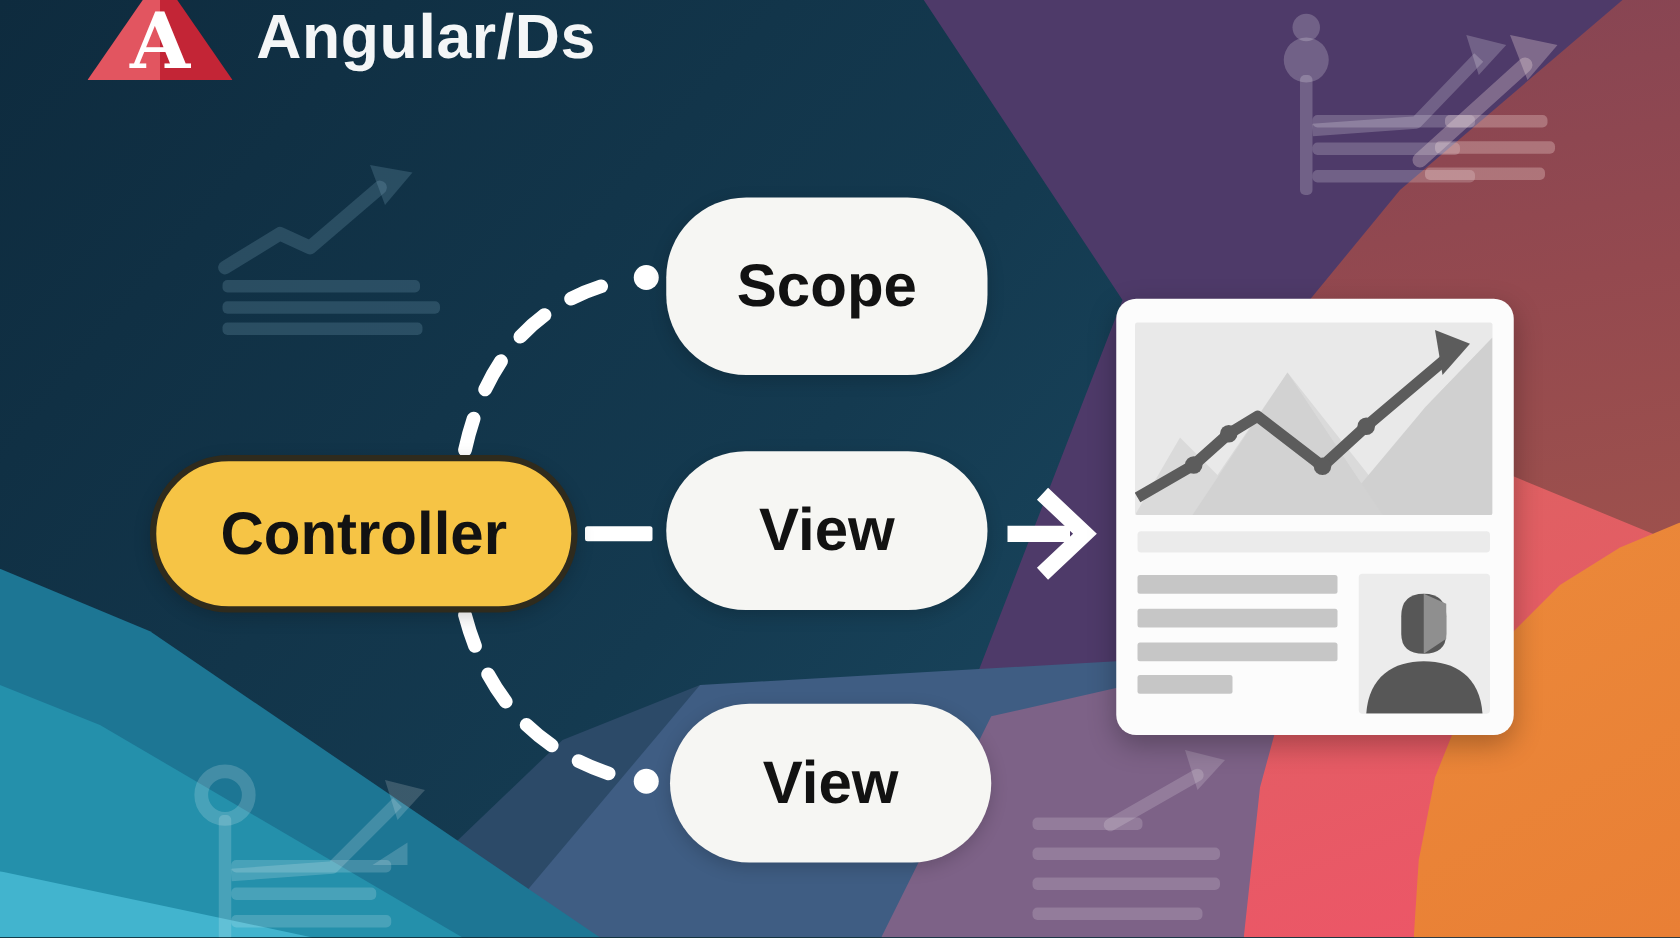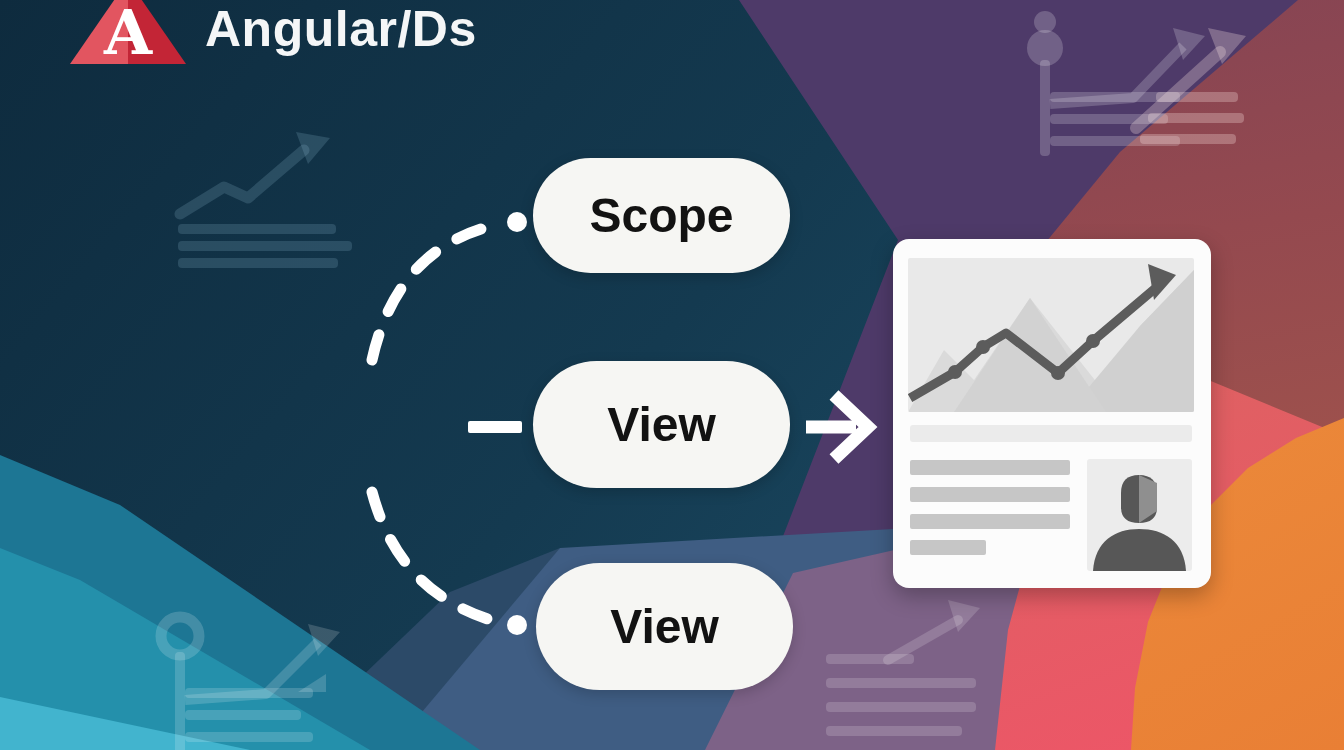--- a/index.html
+++ b/index.html
@@ -33,21 +33,21 @@
   .pill{
     position:absolute;display:flex;align-items:center;justify-content:center;
     background:var(--pill-white,#f6f6f3);border-radius:64px;
     color:#121212;font-size:48px;font-weight:700;
     box-shadow:0 4px 14px rgba(0,0,0,0.18);
   }
   .pill-controller{
     left:120px;top:364px;width:342px;height:126px;border-radius:63px;
     background:var(--controller-yellow,#f6c445);border:5px solid #2f2b1d;
   }
-  .pill-scope{left:533px;top:158px;width:257px;height:115px;}
+  .pill-scope{left:533px;top:158px;width:257px;height:142px;}
   .pill-view-top{left:533px;top:361px;width:257px;height:127px;}
   .pill-view-bottom{left:536px;top:563px;width:257px;height:127px;}
 
   .card{
     position:absolute;left:893px;top:239px;width:318px;height:349px;
     background:var(--card-white,#fcfcfc);border-radius:16px;
     box-shadow:0 8px 22px rgba(0,0,0,0.28);
   }
   .card .chartbox{position:absolute;left:15px;top:19px;width:286px;height:154px;background:#e9e9e9;border-radius:2px;overflow:hidden;}
   .card .bar{position:absolute;background:#c6c6c6;border-radius:2px;}
@@ -147,20 +147,23 @@
     </g>
     <circle cx="517" cy="222" r="10" fill="#ffffff"></circle>
     <circle cx="517" cy="625" r="10" fill="#ffffff"></circle>
     <rect x="468" y="421" width="54" height="12" rx="2" fill="#ffffff"></rect>
     <g stroke="#ffffff" stroke-width="13" fill="none">
       <line x1="806" y1="427" x2="856" y2="427"></line>
       <polyline points="834,395 868,427 834,459" stroke-linejoin="miter"></polyline>
     </g>
   </svg>
 
+  <div class="pill pill-controller">
+    <span>Controller</span>
+  </div>
   <div class="pill pill-scope">
     <span>Scope</span>
   </div>
   <div class="pill pill-view-top">
     <span>View</span>
   </div>
   <div class="pill pill-view-bottom">
     <span>View</span>
   </div>
 

